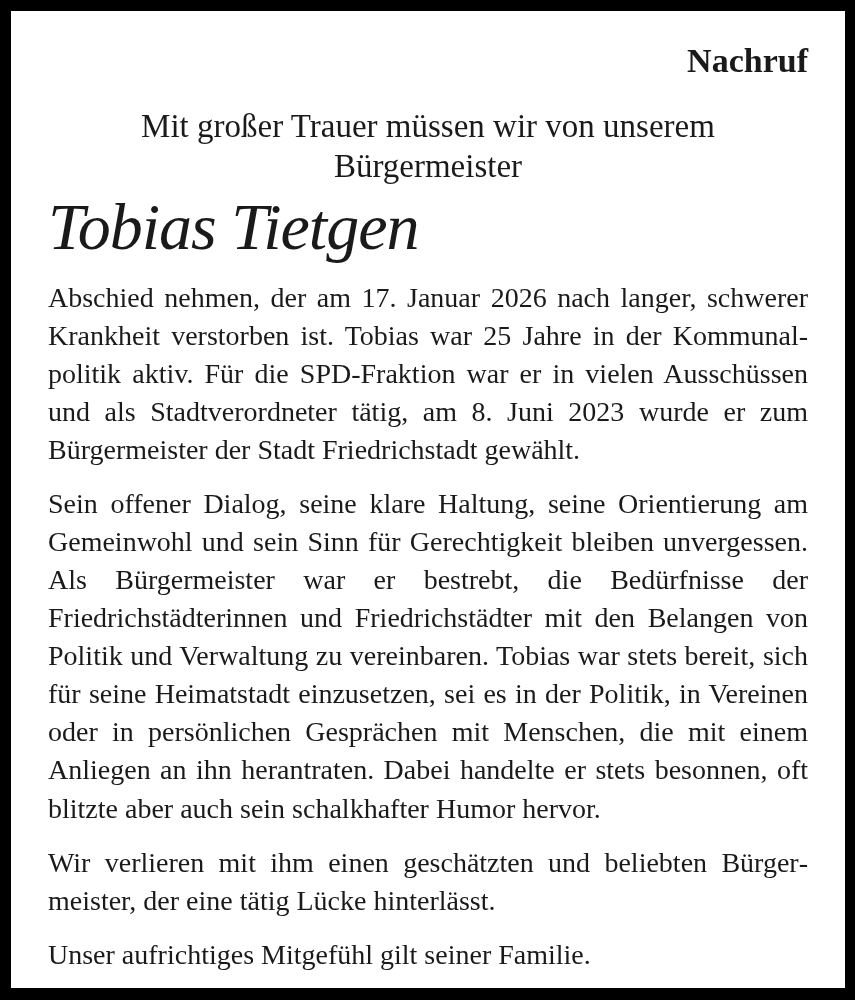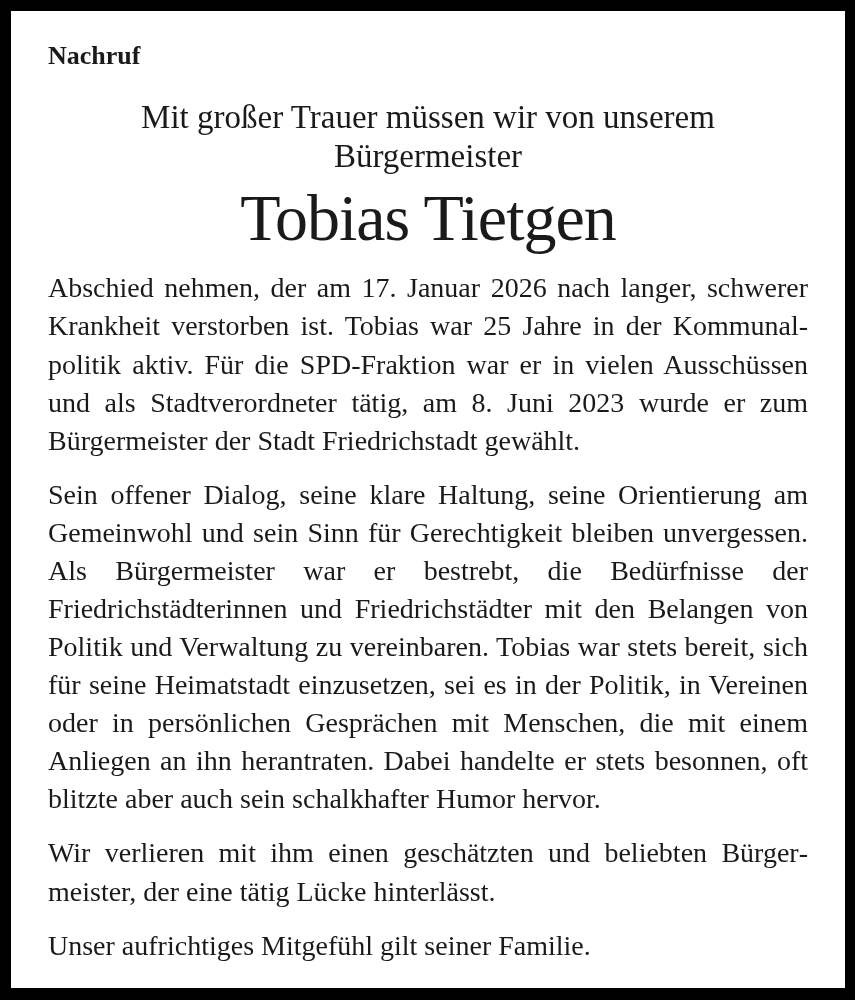--- a/index.html
+++ b/index.html
@@ -22,35 +22,35 @@
     right: 10px;
     bottom: 12px;
     background: #ffffff;
     color: #1a1a1a;
     font-family: "Liberation Serif", serif;
     box-sizing: border-box;
     padding: 30px 37px 0 37px;
     overflow: hidden;
   }
   .heading {
-    text-align: left;
-    font-size: 26px;
+    text-align: right;
+    font-size: 34px;
     font-weight: bold;
     line-height: 1.15;
     margin: 0;
   }
   .intro {
     text-align: center;
     font-size: 33px;
     line-height: 1.2;
     margin: 27px 0 0 0;
   }
   .deceased-name {
-    text-align: center;
     font-size: 66px;
+    font-style: italic;
     font-weight: normal;
     line-height: 1.08;
     margin: 5px 0 10px 0;
     letter-spacing: -1px;
   }
   .body-text p {
     font-size: 28px;
     line-height: 1.36;
     text-align: justify;
     margin: 16px 0 11px 0;

